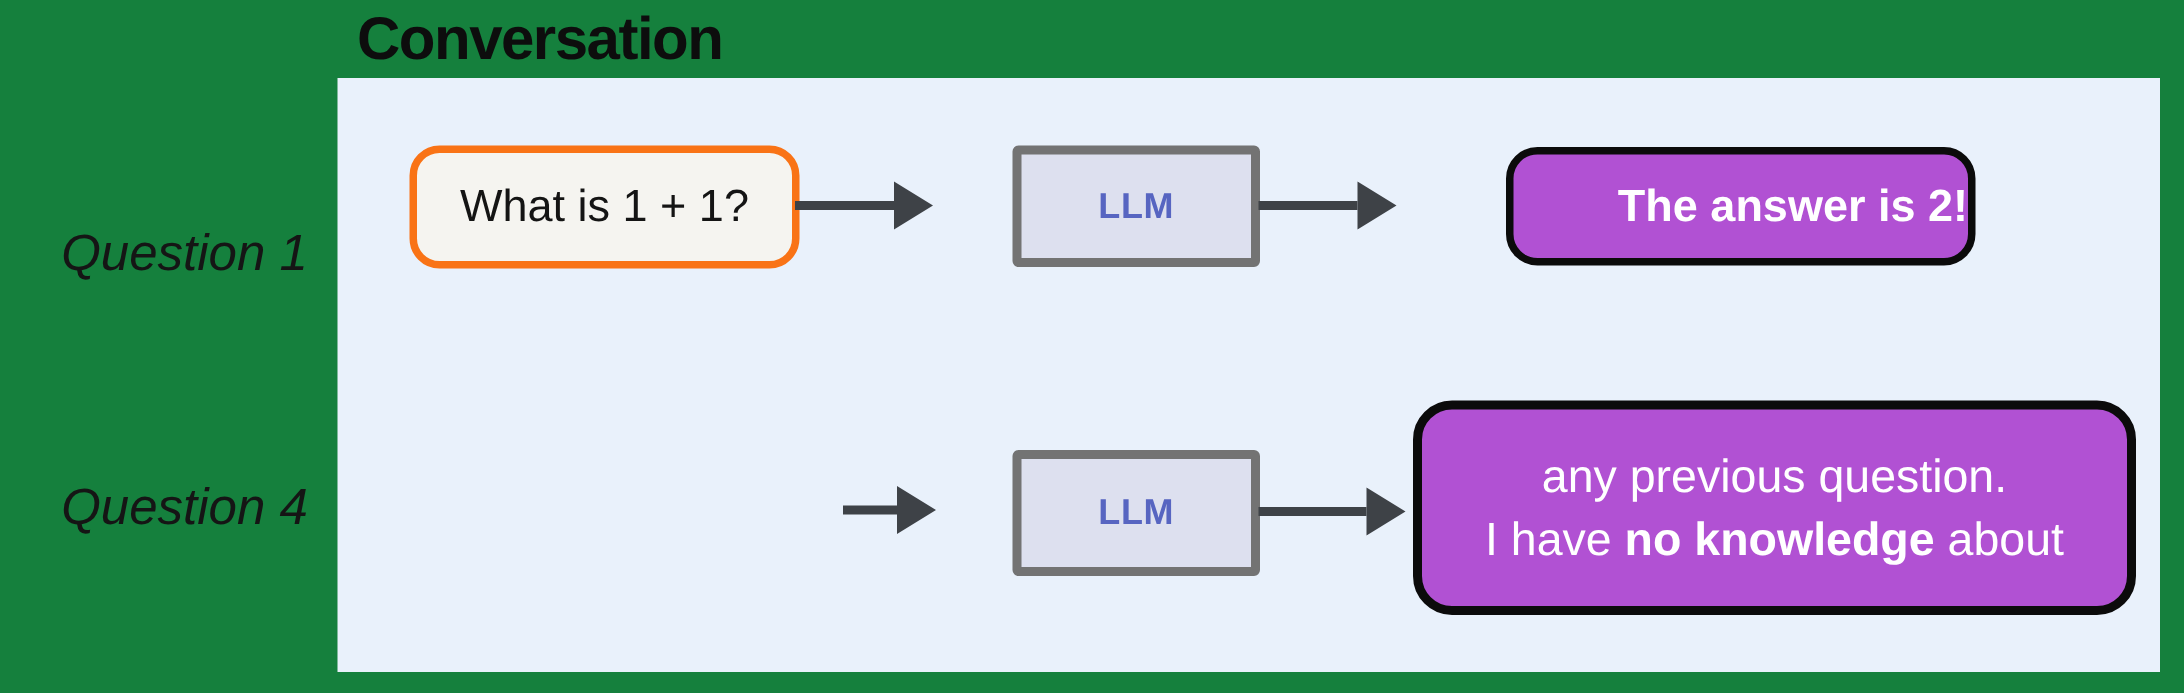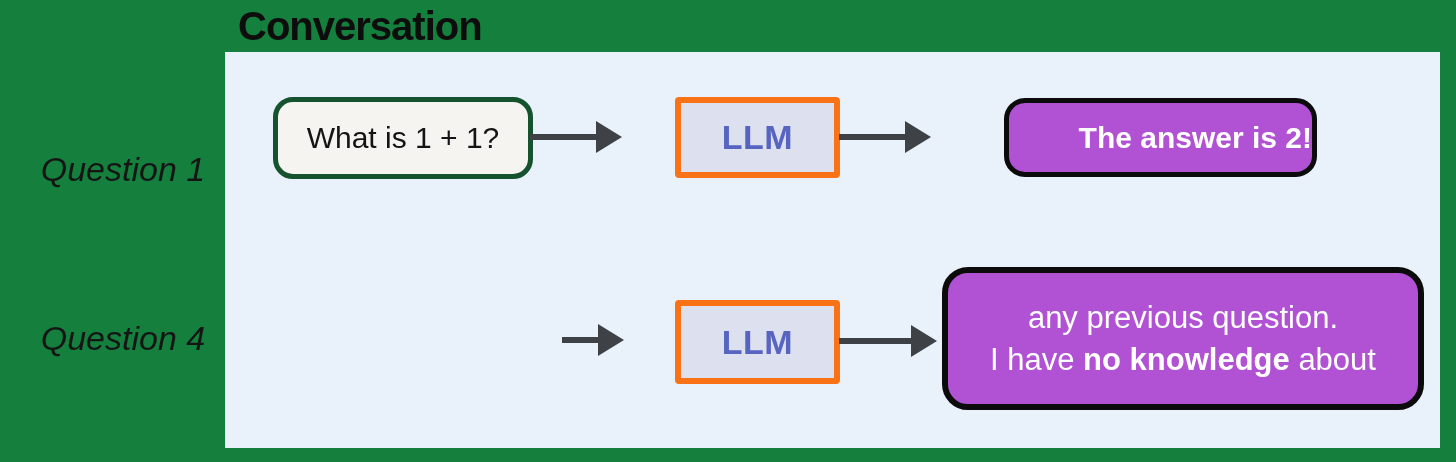--- a/index.html
+++ b/index.html
@@ -46,46 +46,46 @@
   .box {
     position: absolute;
     box-sizing: border-box;
     display: flex;
     align-items: center;
     justify-content: center;
     text-align: center;
   }
   .q-box {
     background: #f5f4f0;
-    border: 5px solid #14532d;
+    border: 5px solid #f97316;
     color: #141414;
     text-align: center;
   }
   .q1 {
     left: 273px; top: 97px; width: 260px; height: 82px;
     border-radius: 20px;
     font-size: 30px;
   }
   .q2 {
     left: 247px; top: 270px; width: 318px; height: 140px;
     border-radius: 26px;
     border-width: 6px;
     font-size: 31px;
     line-height: 42px;
     flex-direction: column;
   }
   .q2 .hl { color: #9e1c22; font-weight: 700; }
 
   .llm-box {
     background: #dde0ef;
-    border: 6px solid #f97316;
+    border: 6px solid #737373;
     border-radius: 4px;
     color: #5765c1;
     font-weight: 700;
-    font-size: 34px;
+    font-size: 24px;
     letter-spacing: 0.5px;
   }
   .llm1 { left: 675px; top: 97px; width: 165px; height: 81px; }
   .llm2 { left: 675px; top: 300px; width: 165px; height: 84px; }
 
   .a-box {
     background: #b151d3;
     border: 5px solid #0b0b0b;
     color: #ffffff;
     font-weight: 700;

